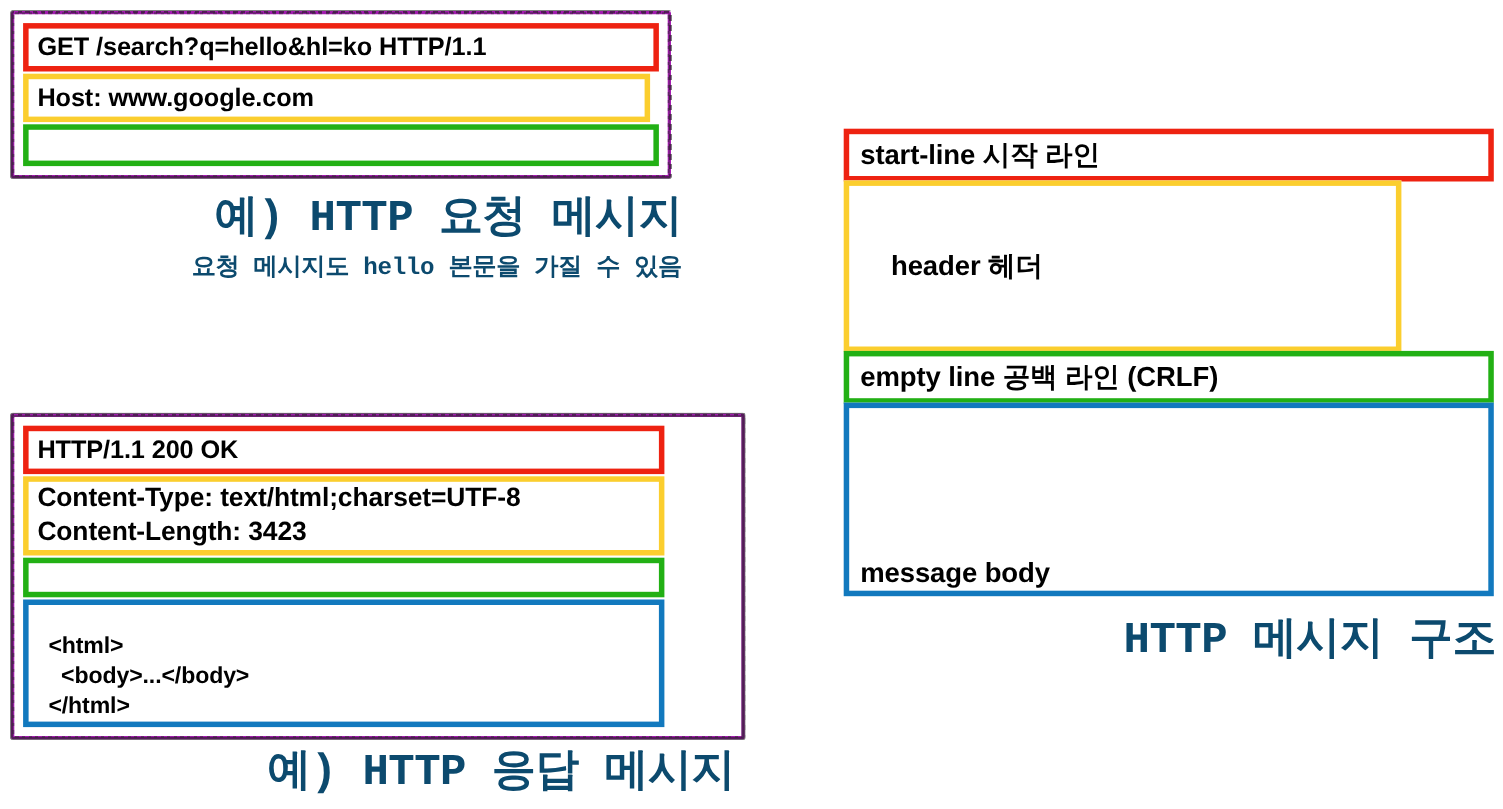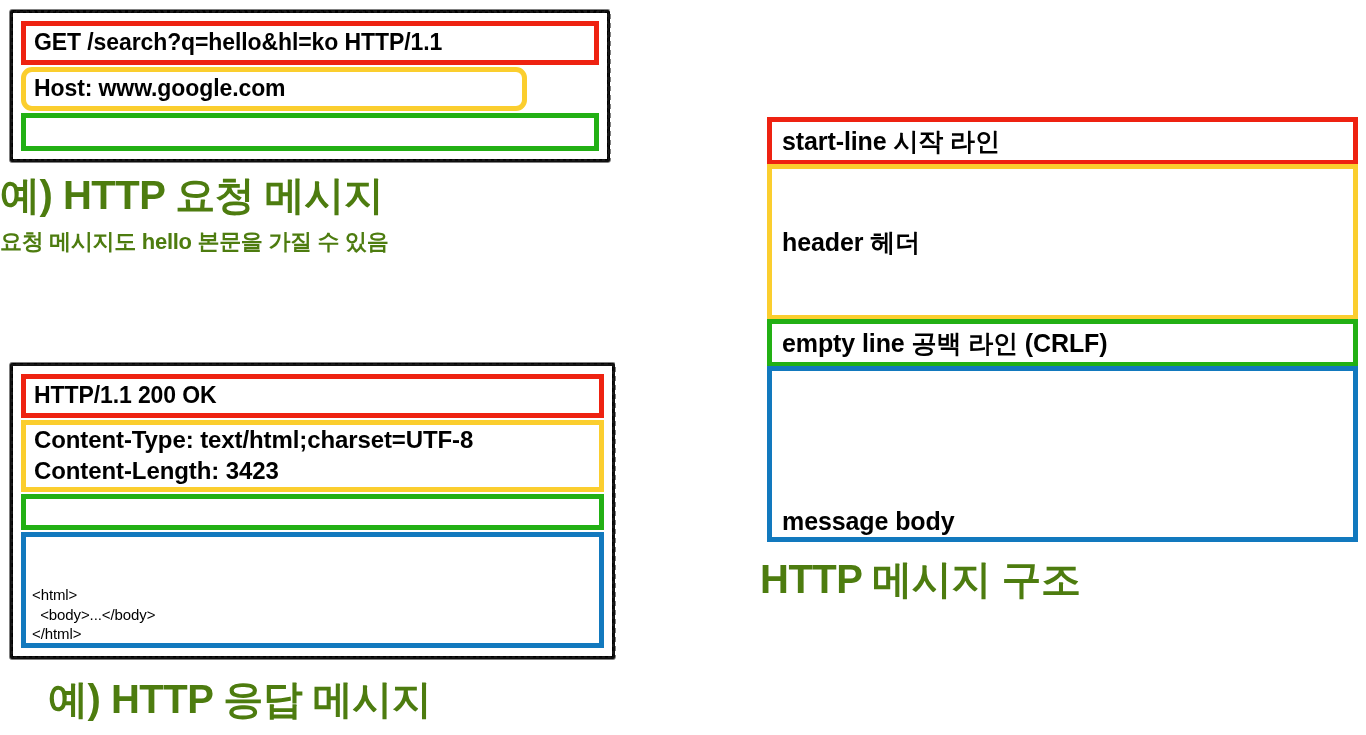--- a/index.html
+++ b/index.html
@@ -18,21 +18,21 @@
   }
 
   
   .abs { position: absolute; box-sizing: border-box; }
 
   
   .rough-frame {
     position: absolute;
     box-sizing: border-box;
     background: #ffffff;
-    border: 3px solid #000000;
+    border: 3px solid #a21caf;
     border-radius: 2px;
   }
   .rough-frame::before,
   .rough-frame::after {
     content: "";
     position: absolute;
     pointer-events: none;
   }
   
   .rough-frame::before {
@@ -75,59 +75,60 @@
 
   .part-text {
     white-space: pre;
     line-height: 1.28;
     letter-spacing: -0.1px;
   }
 
   
   .ex-line     { font-size: 23px; font-weight: 700; padding-left: 8px; }
   .ex-line-sm  { font-size: 24px; font-weight: 700; padding-left: 8px; }
-  .ex-body     { font-size: 15px; font-weight: 400; padding-left: 6px; }
+  .ex-body     { font-size: 21px; font-weight: 700; padding-left: 18px; }
 
   
   .st-line { font-size: 25px; font-weight: 700; padding-left: 10px; }
 
   
   .caption {
     position: absolute;
-    text-align: left;
+    text-align: right;
     font-weight: 700;
-    color: #4d7c0f;
+    color: #0c4a6e;
     white-space: pre;
+    font-family: Liberation Mono, monospace;
   }
   .caption-main { font-size: 40px; letter-spacing: -0.5px; }
   .caption-sub  { font-size: 22px; letter-spacing: -0.3px; }
 </style>
 </head>
 <body>
 
 <div class="rough-frame" style="left:10px; top:10px; width:600px; height:152px;">
 
   <div class="part-box red" style="left:8px; top:8px; width:578px; height:44px;">
     <span class="part-text ex-line">GET /search?q=hello&amp;hl=ko HTTP/1.1</span>
   </div>
 
-  <div class="part-box yellow" style="left:8px; top:54px; width:506px; height:44px;border-radius:11px;">
+  <div class="part-box yellow" style="left:8px; top:54px; width:570px; height:44px;">
     <span class="part-text ex-line">Host: www.google.com</span>
   </div>
 
   <div class="part-box green" style="left:8px; top:100px; width:578px; height:38px;">
     <span class="part-text ex-line"></span>
   </div>
 </div>
 
 <div class="caption caption-main" style="left:0px; top:168px; width:620px;">예) HTTP 요청 메시지</div>
 
 <div class="caption caption-sub" style="left:0px; top:227px; width:620px;">요청 메시지도 hello 본문을 가질 수 있음</div>
 
-<div class="rough-frame" style="left:10px; top:363px; width:605px; height:296px;">
+<div class="rough-frame" style="left:10px; top:376px; width:667px; height:296px;">
 
   <div class="part-box red" style="left:8px; top:8px; width:583px; height:44px;">
     <span class="part-text ex-line">HTTP/1.1 200 OK</span>
   </div>
 
   <div class="part-box yellow" style="left:8px; top:54px; width:583px; height:72px;">
     <span class="part-text ex-line-sm">Content-Type: text/html;charset=UTF-8
 Content-Length: 3423</span>
   </div>
 
@@ -143,21 +144,21 @@
 </div>
 
 <div class="caption caption-main" style="left:0px; top:672px; width:620px;padding-left:48px;">예) HTTP 응답 메시지</div>
 
 <div class="abs" style="left:765px; top:115px; width:595px; height:430px;">
 
   <div class="part-box red" style="left:2px; top:2px; width:591px; height:48px;align-items:center;">
     <span class="part-text st-line">start-line 시작 라인</span>
   </div>
 
-  <div class="part-box yellow" style="left:2px; top:49px; width:591px; height:156px;">
+  <div class="part-box yellow" style="left:2px; top:49px; width:507px; height:156px;padding-left:28px;">
     <span class="part-text st-line">header 헤더</span>
   </div>
 
   <div class="part-box green" style="left:2px; top:204px; width:591px; height:48px;">
     <span class="part-text st-line">empty line 공백 라인 (CRLF)</span>
   </div>
 
   <div class="part-box blue" style="left:2px; top:251px; width:591px; height:176px;">
     <span class="part-text st-line">message body</span>
   </div>

